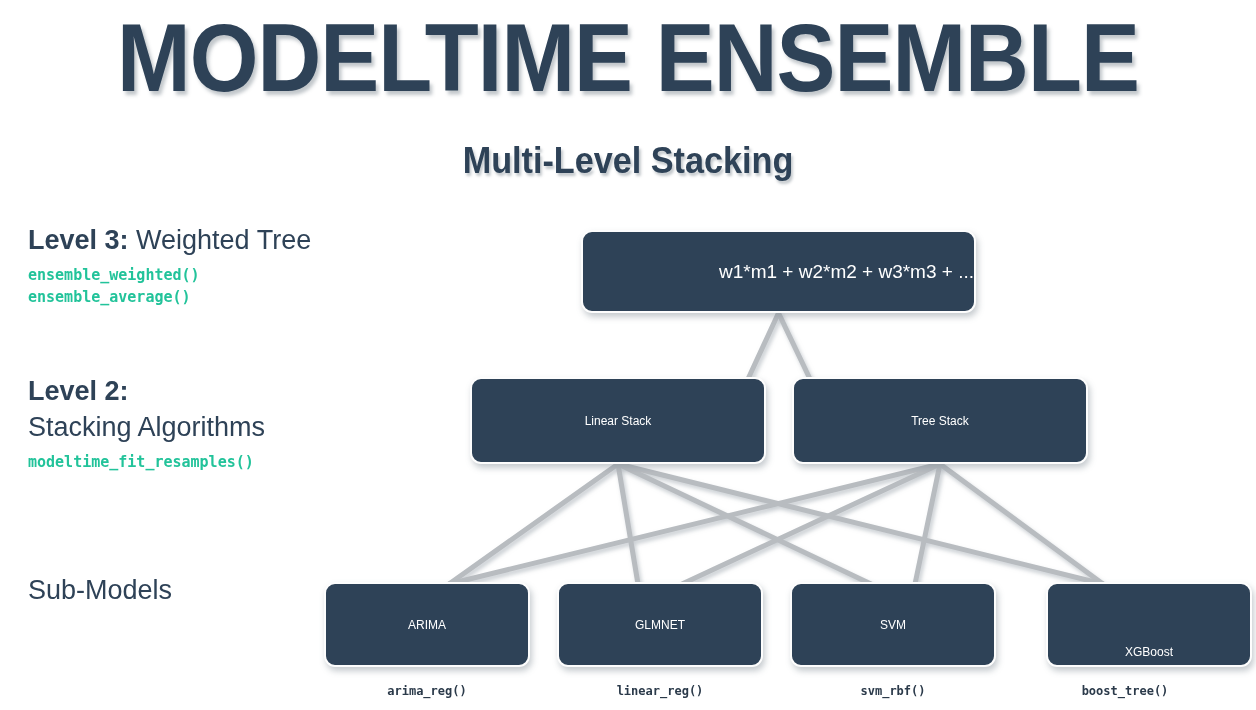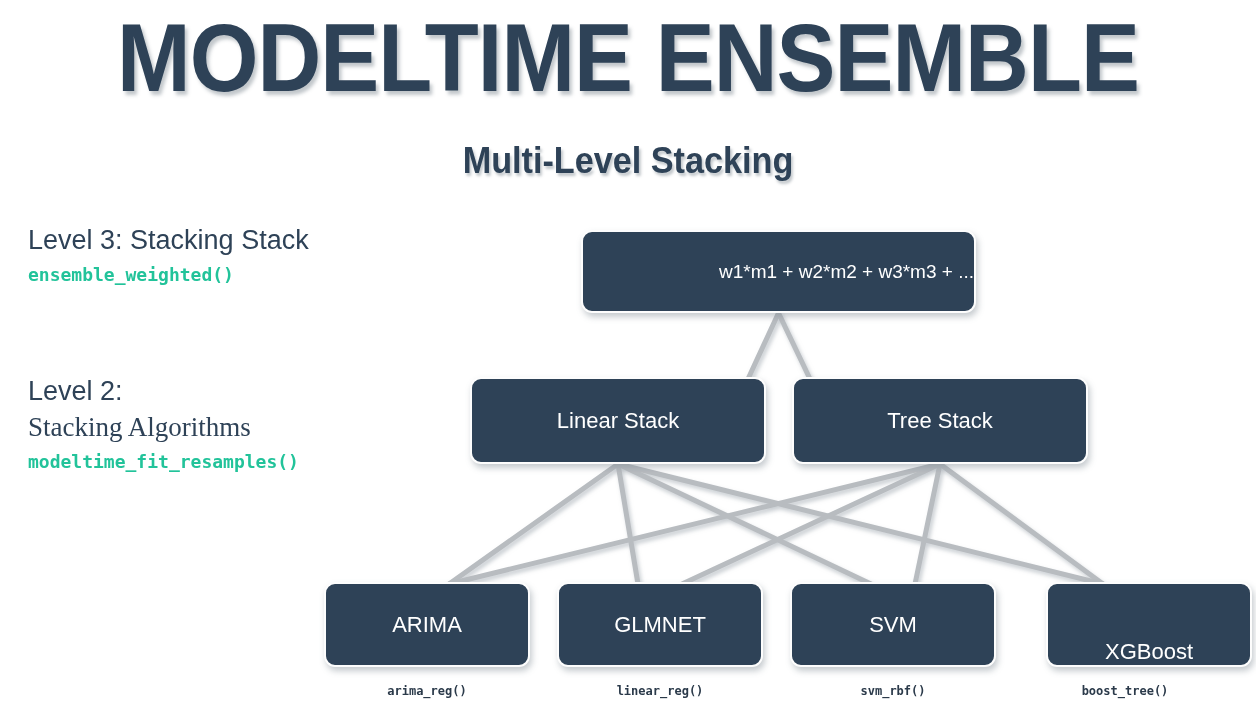--- a/index.html
+++ b/index.html
@@ -64,35 +64,35 @@
     left: 28px;
     color: #2e4257;
   }
   .level-heading {
     font-family: "Liberation Sans", sans-serif;
     font-size: 27px;
     line-height: 36px;
     color: #2e4257;
     white-space: nowrap;
   }
-  .level-heading .lv-strong { font-weight: normal; }
+  .level-heading .lv-strong { font-weight: bold; }
   .level-heading .lv-rest { font-weight: normal; }
   .level-sub {
-    font-family: Liberation Serif, serif;
+    font-family: Liberation Sans, sans-serif;
     font-size: 27px;
     line-height: 36px;
     font-weight: normal;
     color: #2e4257;
     white-space: nowrap;
   }
   .code-lines {
     margin-top: 6px;
     font-family: "DejaVu Sans Mono", monospace;
     font-weight: bold;
-    font-size: 18px;
+    font-size: 15px;
     line-height: 22px;
     color: #22c39a;
     white-space: nowrap;
   }
 
   #level3-block { top: 222px; }
   #level2-block { top: 373px; }
   #level1-block { top: 572px; }
 
   
@@ -101,21 +101,21 @@
     box-sizing: border-box;
     background: #2e4257;
     border: 2px solid #fdfdfd;
     border-radius: 11px;
     box-shadow: 2px 4px 6px rgba(120,130,140,0.42);
     color: #ffffff;
     display: flex;
     align-items: center;
     justify-content: center;
     font-family: "Liberation Sans", sans-serif;
-    font-size: 22px;
+    font-size: 12px;
     line-height: 26px;
     text-align: center;
     z-index: 3;
   }
   .node.top { font-size: 19px; }
 
   .caption {
     position: absolute;
     text-align: center;
     font-family: "DejaVu Sans Mono", monospace;
@@ -161,38 +161,40 @@
         <line x1="618" y1="464" x2="1103" y2="584" stroke="#b8bcc0" stroke-width="5" stroke-linecap="round"></line>
         <line x1="940" y1="464" x2="449" y2="584" stroke="#b8bcc0" stroke-width="5" stroke-linecap="round"></line>
         <line x1="940" y1="464" x2="682" y2="584" stroke="#b8bcc0" stroke-width="5" stroke-linecap="round"></line>
         <line x1="940" y1="464" x2="915" y2="584" stroke="#b8bcc0" stroke-width="5" stroke-linecap="round"></line>
         <line x1="940" y1="464" x2="1103" y2="584" stroke="#b8bcc0" stroke-width="5" stroke-linecap="round"></line>
       </g>
     </svg>
 
   <div class="level-block" id="level3-block">
     <div class="level-heading">
-      <span class="lv-strong">Level 3:</span><span class="lv-rest"> Stacking Stack</span>
+      <span class="lv-strong">Level 3:</span><span class="lv-rest"> Weighted Tree</span>
     </div>
     <div class="code-lines">
       <div>ensemble_weighted()</div>
+      <div>ensemble_average()</div>
     </div>
   </div>
 
   <div class="level-block" id="level2-block">
     <div class="level-heading">
       <span class="lv-strong">Level 2:</span>
     </div>
     <div class="level-sub">Stacking Algorithms</div>
     <div class="code-lines">
       <div>modeltime_fit_resamples()</div>
     </div>
   </div>
 
   <div class="level-block" id="level1-block">
+    <div class="level-sub">Sub-Models</div>
   </div>
 
   <div id="node-layer">
       <div class="node top" style="left: 581px; top: 230px; width: 395px; height: 83px; justify-content: flex-end;">
         <span>w1*m1 + w2*m2 + w3*m3 + ...</span>
       </div>
       <div class="node" style="left: 470px; top: 377px; width: 296px; height: 87px;">
         <span>Linear Stack</span>
       </div>
       <div class="node" style="left: 792px; top: 377px; width: 296px; height: 87px;">

